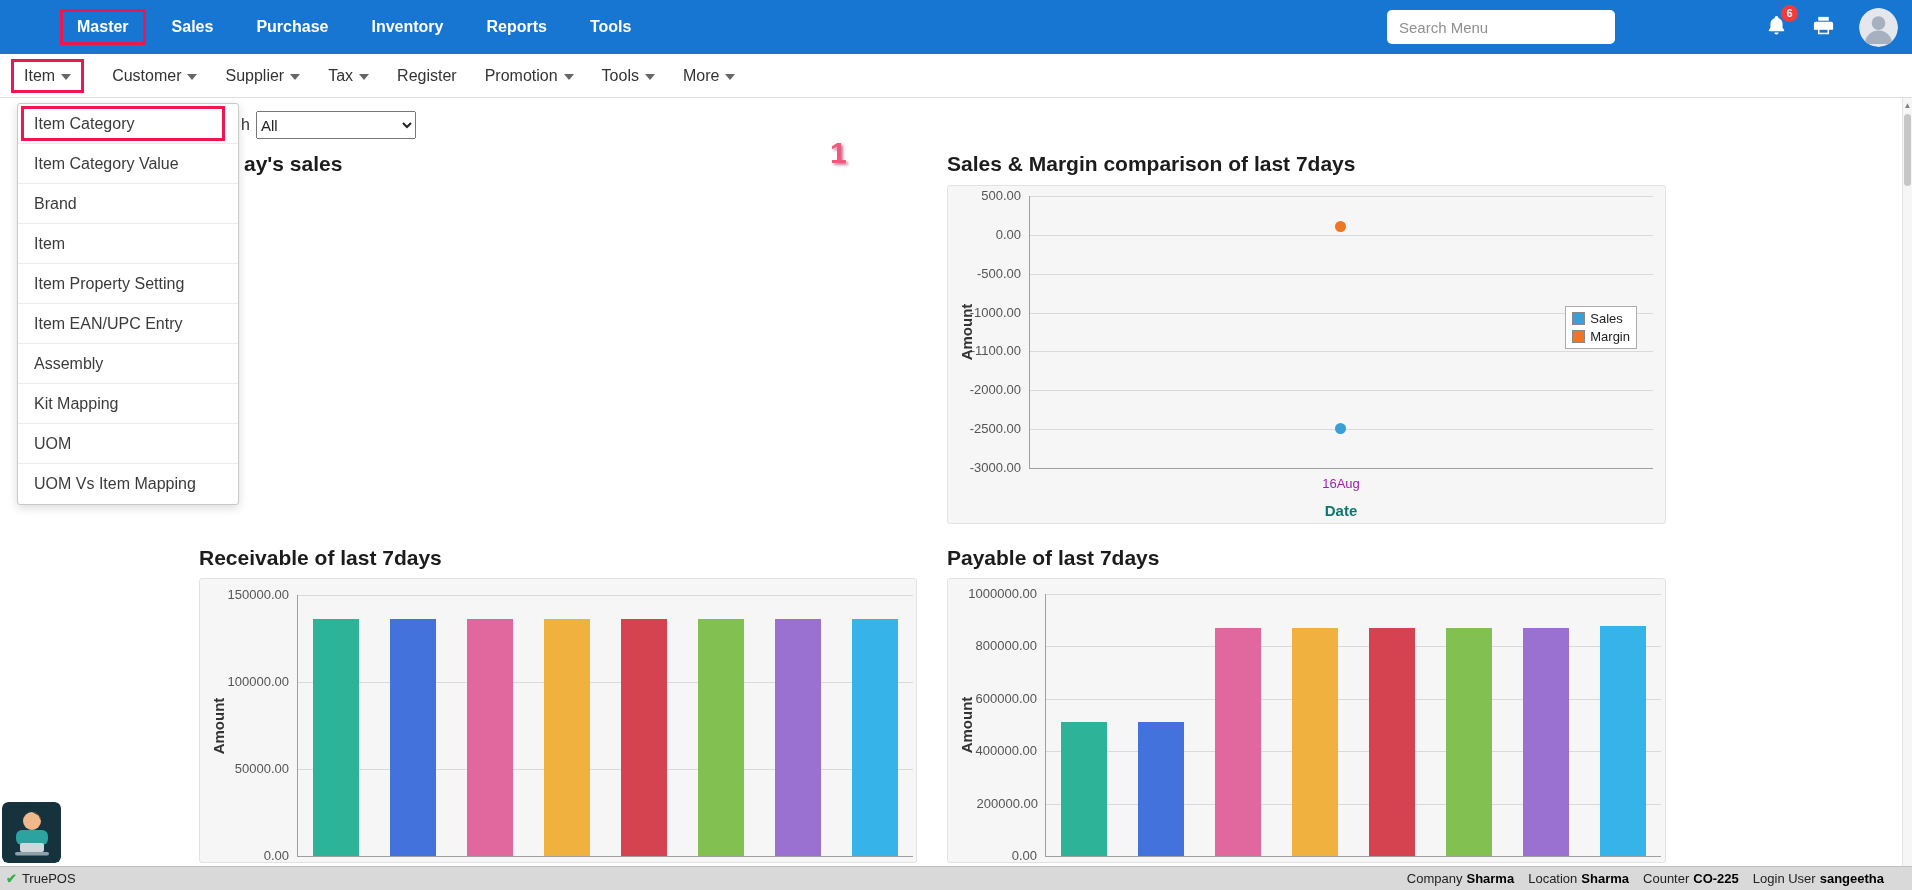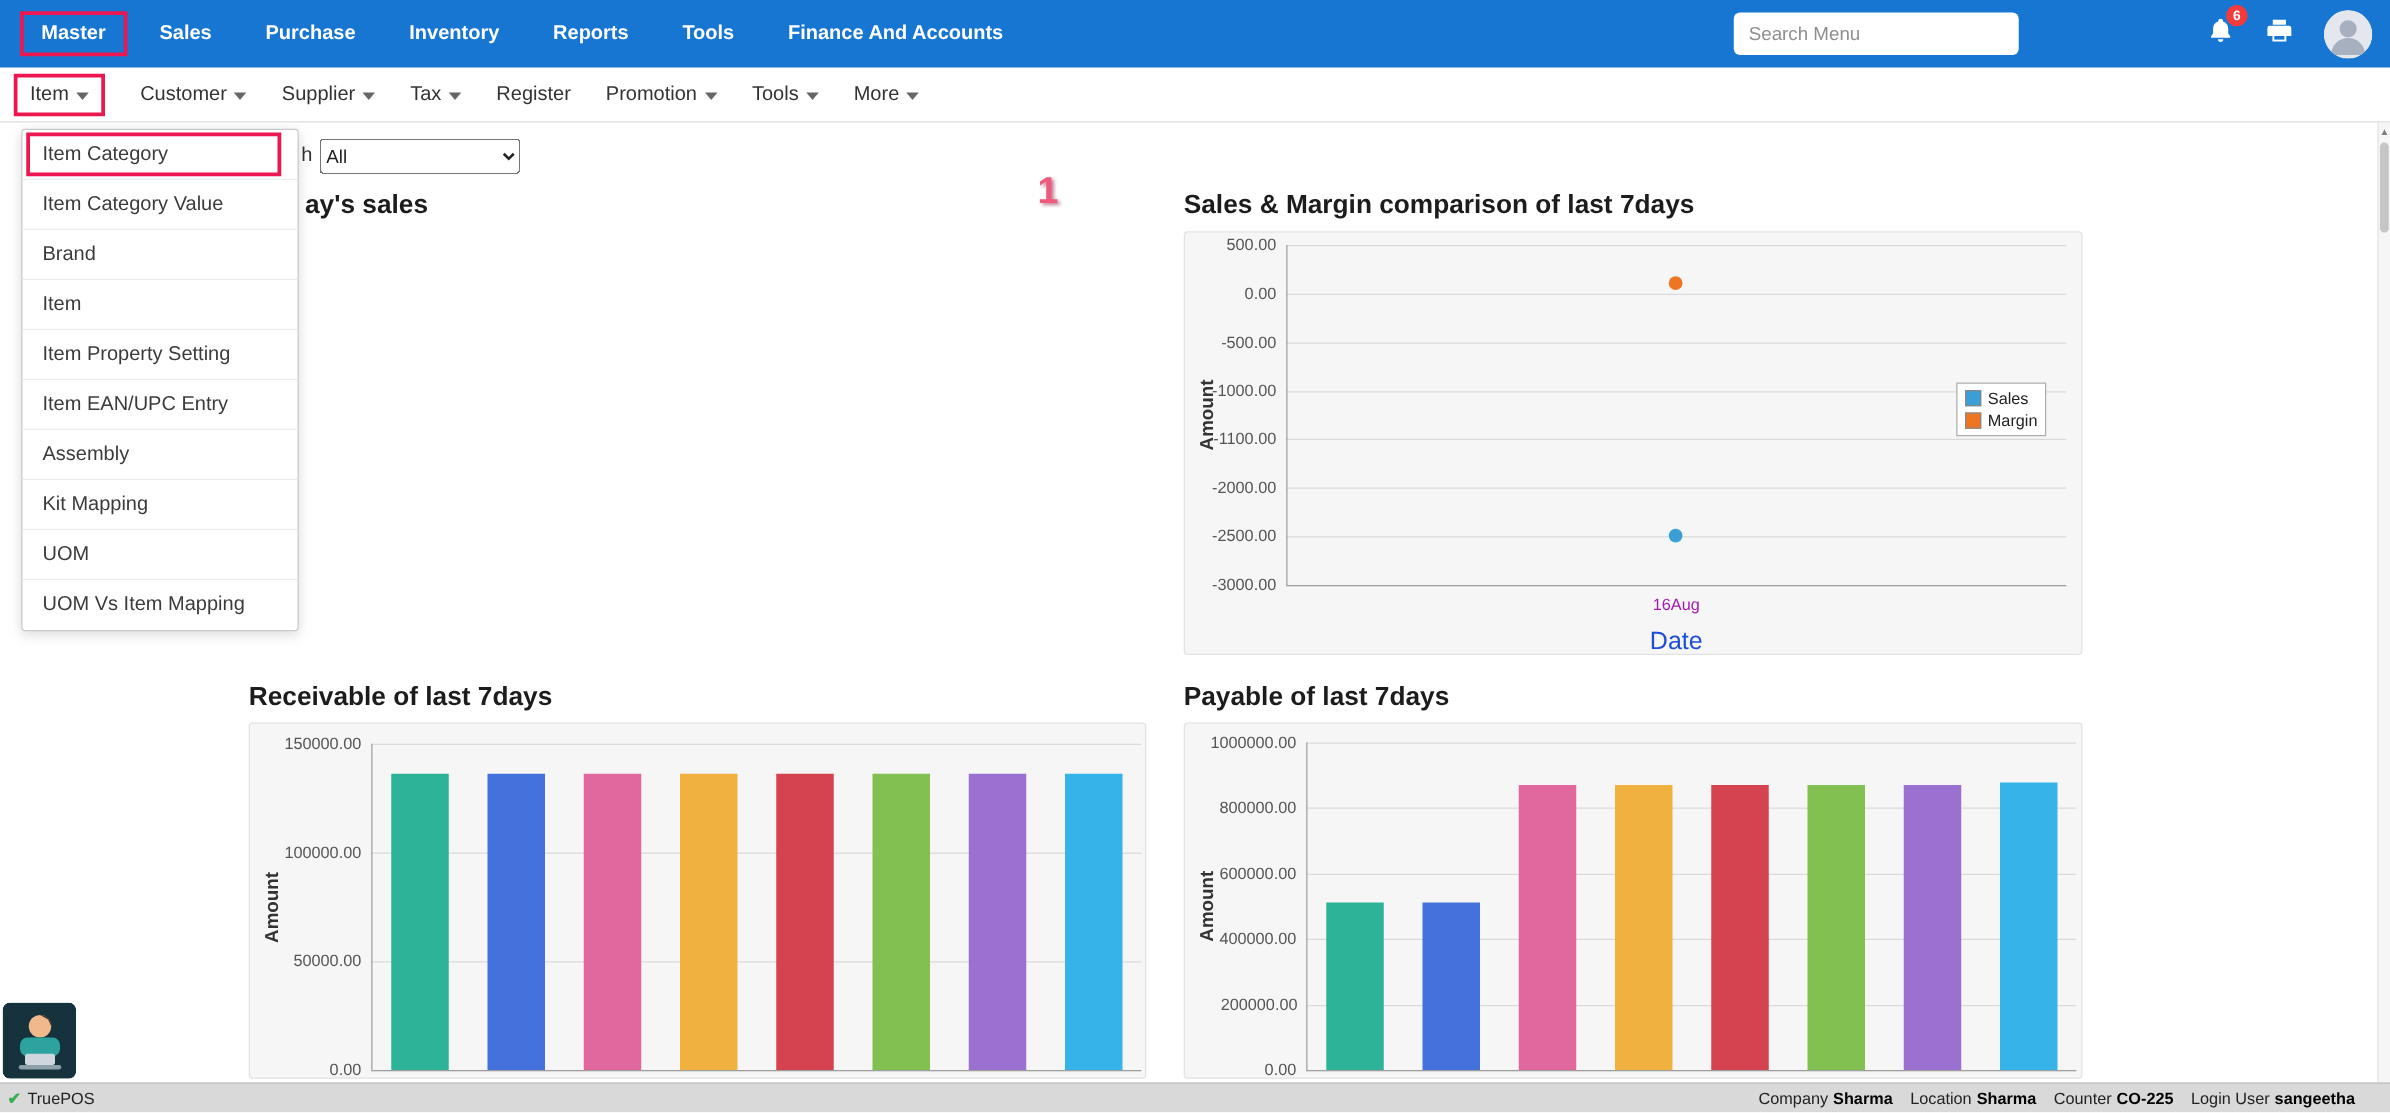--- a/index.html
+++ b/index.html
@@ -5,21 +5,21 @@
   * { margin:0; padding:0; box-sizing:border-box; }
   :root { --blue:#1776d2; --hl:#ed174f; --panel-bg:#f6f6f6; --panel-bd:#e2e2e2; }
   html,body { width:1912px; height:890px; }
   body { font-family:"Liberation Sans", sans-serif; background:#fff; overflow:hidden; }
   .screen { position:relative; width:1912px; height:890px; background:#fff; overflow:hidden; }
 
   
   .topnav { position:absolute; top:0; left:0; right:0; height:54px; background:var(--blue); display:flex; align-items:center; padding:0 14px 0 16px; z-index:60; }
   .topnav-items { display:flex; align-items:center; }
   .topnav-item { color:#fff; font-size:16px; font-weight:700; padding:6px 14px; margin-right:9px; border:3px solid transparent; cursor:pointer; white-space:nowrap; }
-  .topnav-item.active { border-color:var(--hl); }
+  .topnav-item.active { border-color:var(--hl);margin-left:44px; }
   .topnav-right { margin-left:auto; display:flex; align-items:center; }
   .search-input { width:228px; height:34px; border:none; border-radius:5px; padding:0 12px; font-size:15px; color:#333; font-family:"Liberation Sans",sans-serif; outline:none; margin-right:150px; }
   .search-input::placeholder { color:#8f8f8f; }
   .icon-btn { position:relative; margin-right:24px; cursor:pointer; display:flex; align-items:center; }
   .badge { position:absolute; top:-8px; right:-10px; background:#f43b3b; color:#fff; font-size:11px; min-width:17px; height:17px; border-radius:9px; display:flex; align-items:center; justify-content:center; padding:0 3px; font-weight:700; }
   .avatar { width:39px; height:39px; border-radius:50%; overflow:hidden; cursor:pointer; }
 
   
   .menubar { position:absolute; top:54px; left:0; right:0; height:44px; background:#fff; border-bottom:1px solid #ddd; display:flex; align-items:center; padding-left:20px; z-index:55; }
   .menubar-item { display:flex; align-items:center; gap:6px; font-size:16px; color:#333; margin-right:28px; cursor:pointer; white-space:nowrap; }
@@ -50,21 +50,21 @@
   #chart-pay   { left:947px; top:578px; width:719px; height:285px; }
   .empty-text { position:absolute; left:43px; top:7px; font-size:15px; color:#3f3f3f; }
 
   
   .chart-gridline { position:absolute; height:1px; background:#dadada; }
   .chart-axis-y { position:absolute; width:1px; background:#9f9f9f; }
   .chart-axis-x { position:absolute; height:1px; background:#9f9f9f; }
   .chart-ytick { position:absolute; text-align:right; font-size:13px; color:#555; line-height:16px; }
   .chart-xtick { position:absolute; text-align:center; font-size:13px; color:#a21caf; }
   .chart-ylabel { position:absolute; transform:translate(-50%,-50%) rotate(-90deg); font-size:15px; font-weight:700; color:#333; }
-  .chart-xlabel { position:absolute; transform:translateX(-50%); font-size:20px; font-weight:400; color:#1d4ed8; }
+  .chart-xlabel { position:absolute; transform:translateX(-50%); font-size:15px; font-weight:700; color:#0f766e; }
   .chart-bar { position:absolute; }
   .chart-point { position:absolute; width:11px; height:11px; border-radius:50%; }
   .chart-legend { position:absolute; background:#fff; border:1px solid #adadad; padding:4px 6px; display:flex; flex-direction:column; gap:3px; }
   .legend-row { display:flex; align-items:center; gap:5px; font-size:13px; color:#222; }
   .legend-swatch { width:13px; height:13px; display:inline-block; border:1px solid #888; }
 
   
   .scrollbar { position:absolute; right:0; top:98px; bottom:24px; width:10px; background:#f6f6f6; border-left:1px solid #e4e4e4; z-index:45; }
   .scroll-up { position:absolute; top:2px; left:0; right:0; height:12px; font-size:8px; color:#808080; text-align:center; line-height:12px; cursor:pointer; }
   .scroll-thumb { position:absolute; top:16px; left:1px; width:7px; height:72px; background:#c6c6c6; border-radius:4px; cursor:pointer; }
@@ -85,21 +85,20 @@
 <div class="screen">
 
   <header class="topnav">
     <div class="topnav-items">
         <div class="topnav-item active">Master</div>
         <div class="topnav-item">Sales</div>
         <div class="topnav-item">Purchase</div>
         <div class="topnav-item">Inventory</div>
         <div class="topnav-item">Reports</div>
         <div class="topnav-item">Tools</div>
-        <div class="topnav-item">Finance And Accounts</div>
       </div>
     <div class="topnav-right">
       <input class="search-input" type="text" placeholder="Search Menu" style="">
       <div class="icon-btn">
         <span>
           <svg viewBox="0 0 24 24" width="23" height="25">
               <path d="M12 2a2 2 0 0 1 2 2v.35A6.3 6.3 0 0 1 18.3 10v4.2l1.6 2.4a.85.85 0 0 1-.7 1.4H4.8a.85.85 0 0 1-.7-1.4l1.6-2.4V10A6.3 6.3 0 0 1 10 4.35V4a2 2 0 0 1 2-2z" fill="#ffffff"></path>
               <path d="M9.8 19.2a2.2 2.2 0 0 0 4.4 0z" fill="#ffffff"></path>
             </svg>
         </span>

